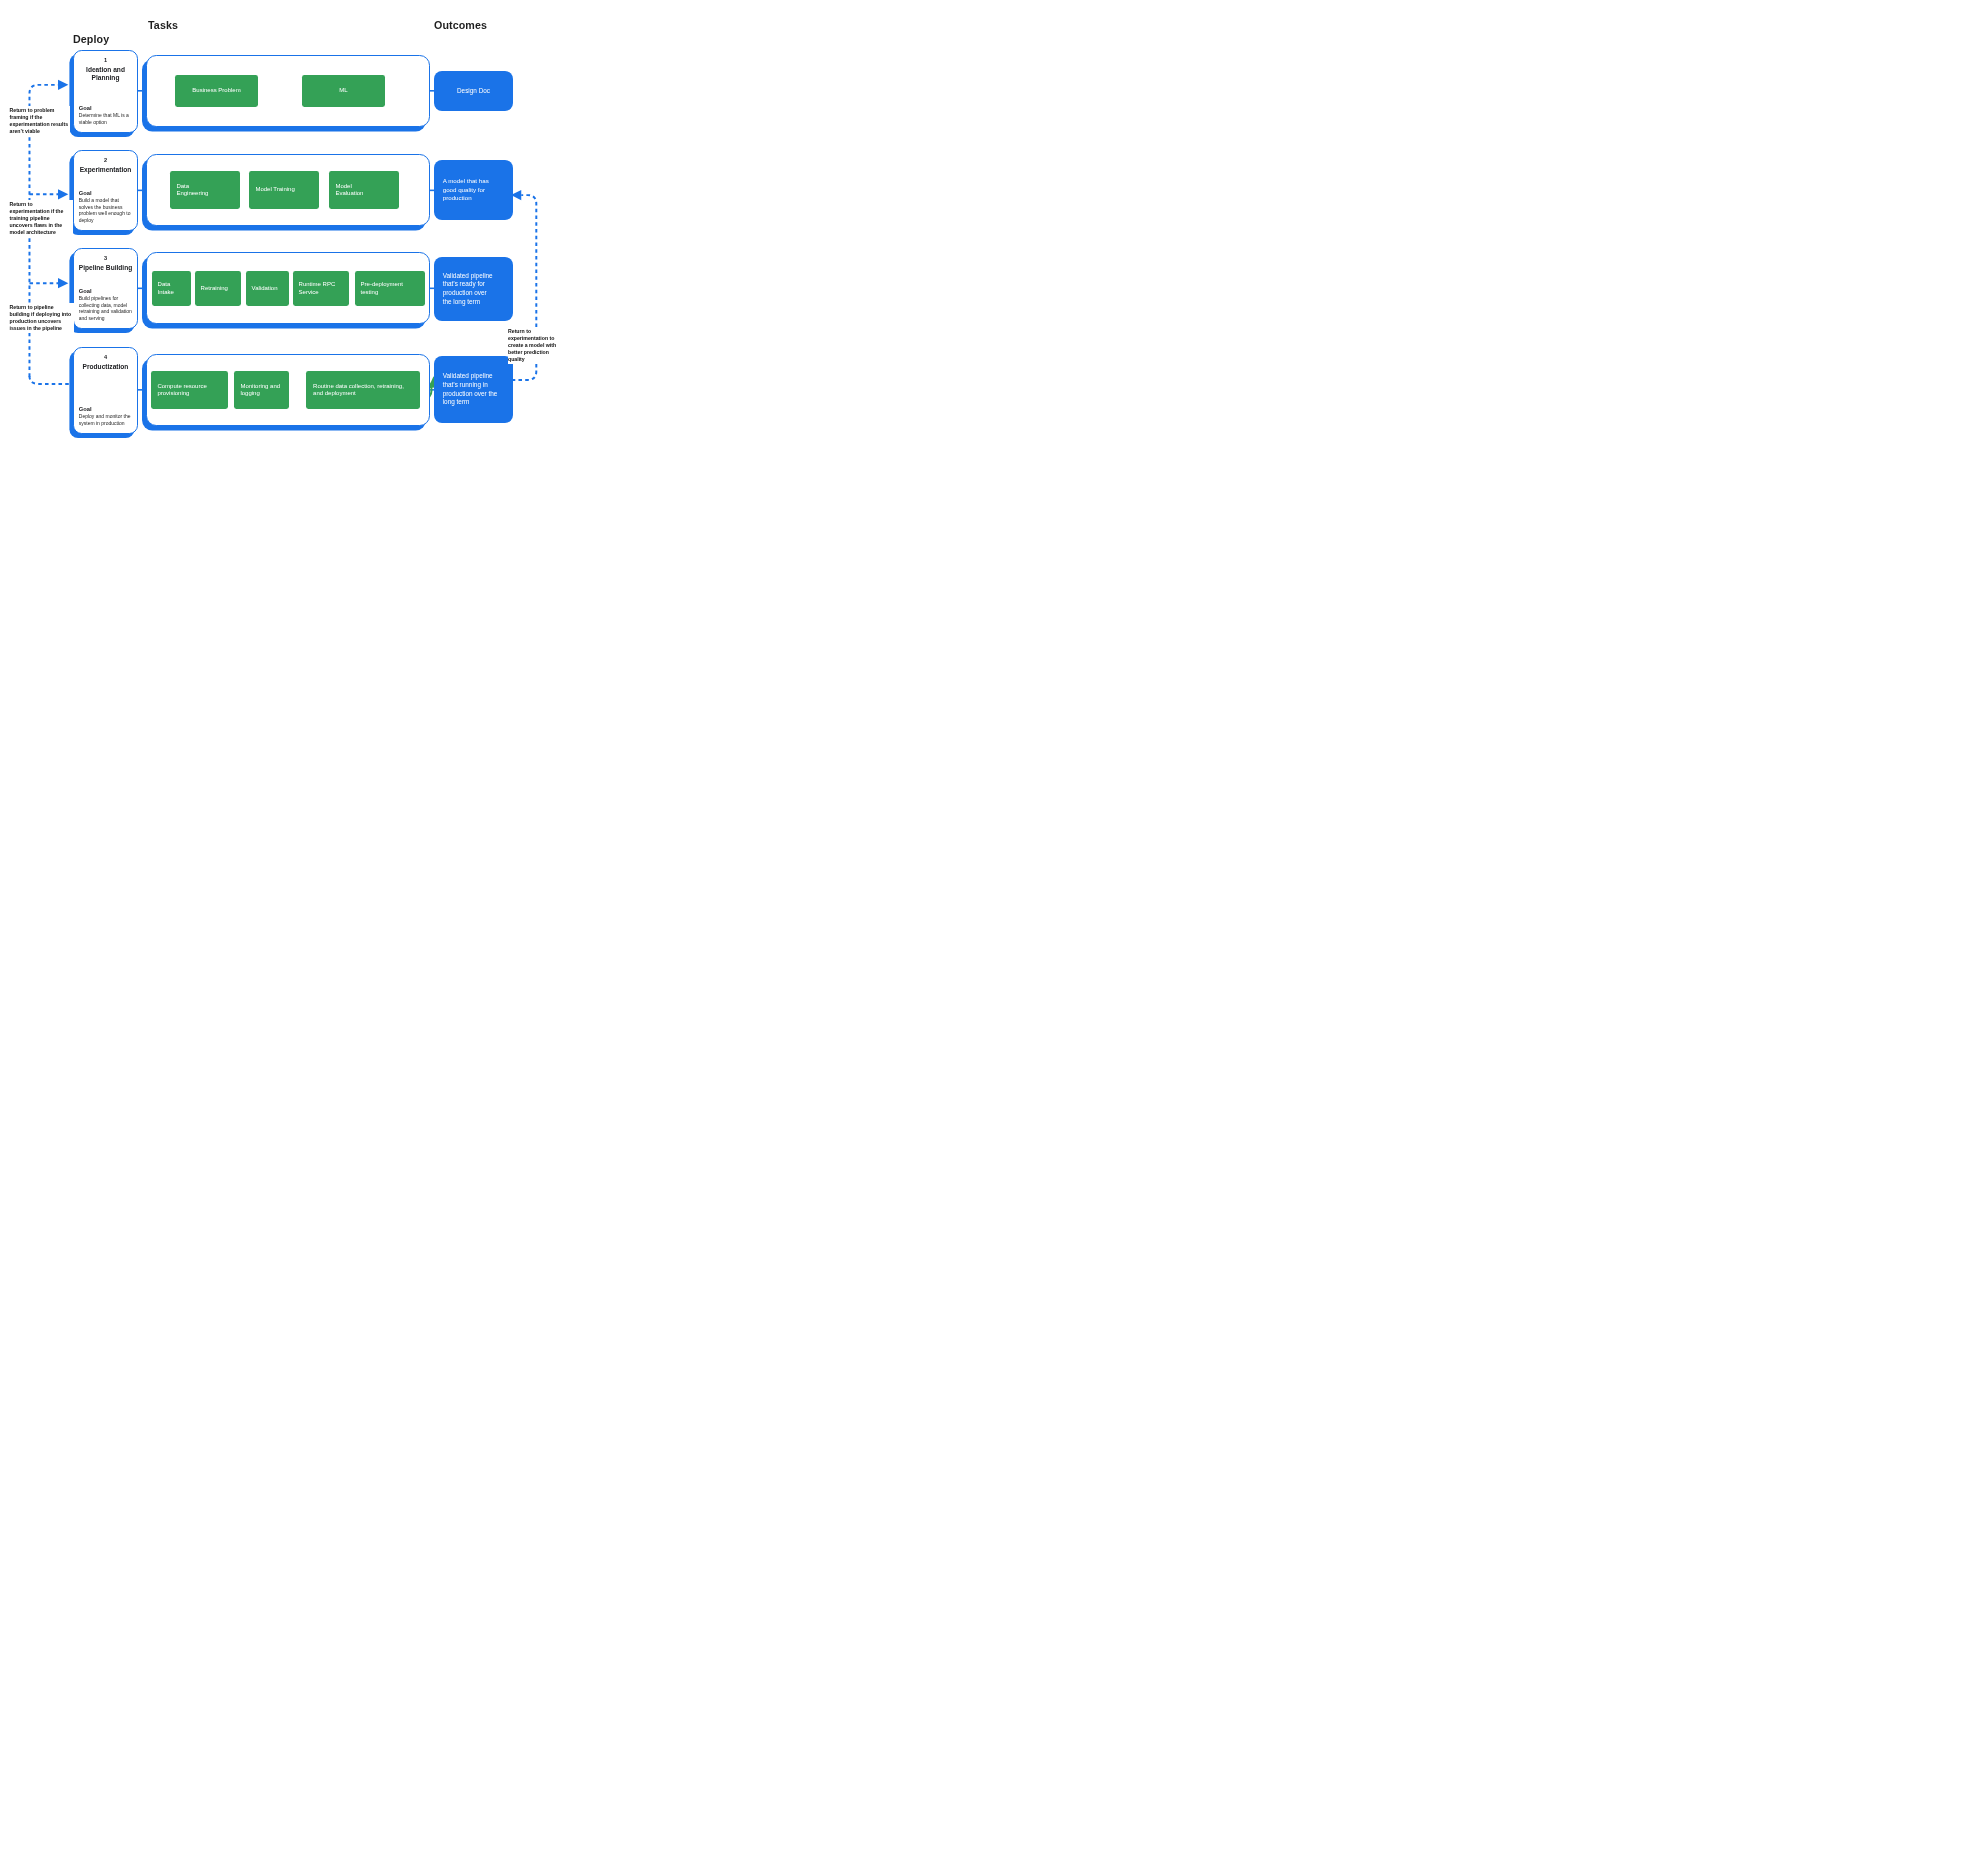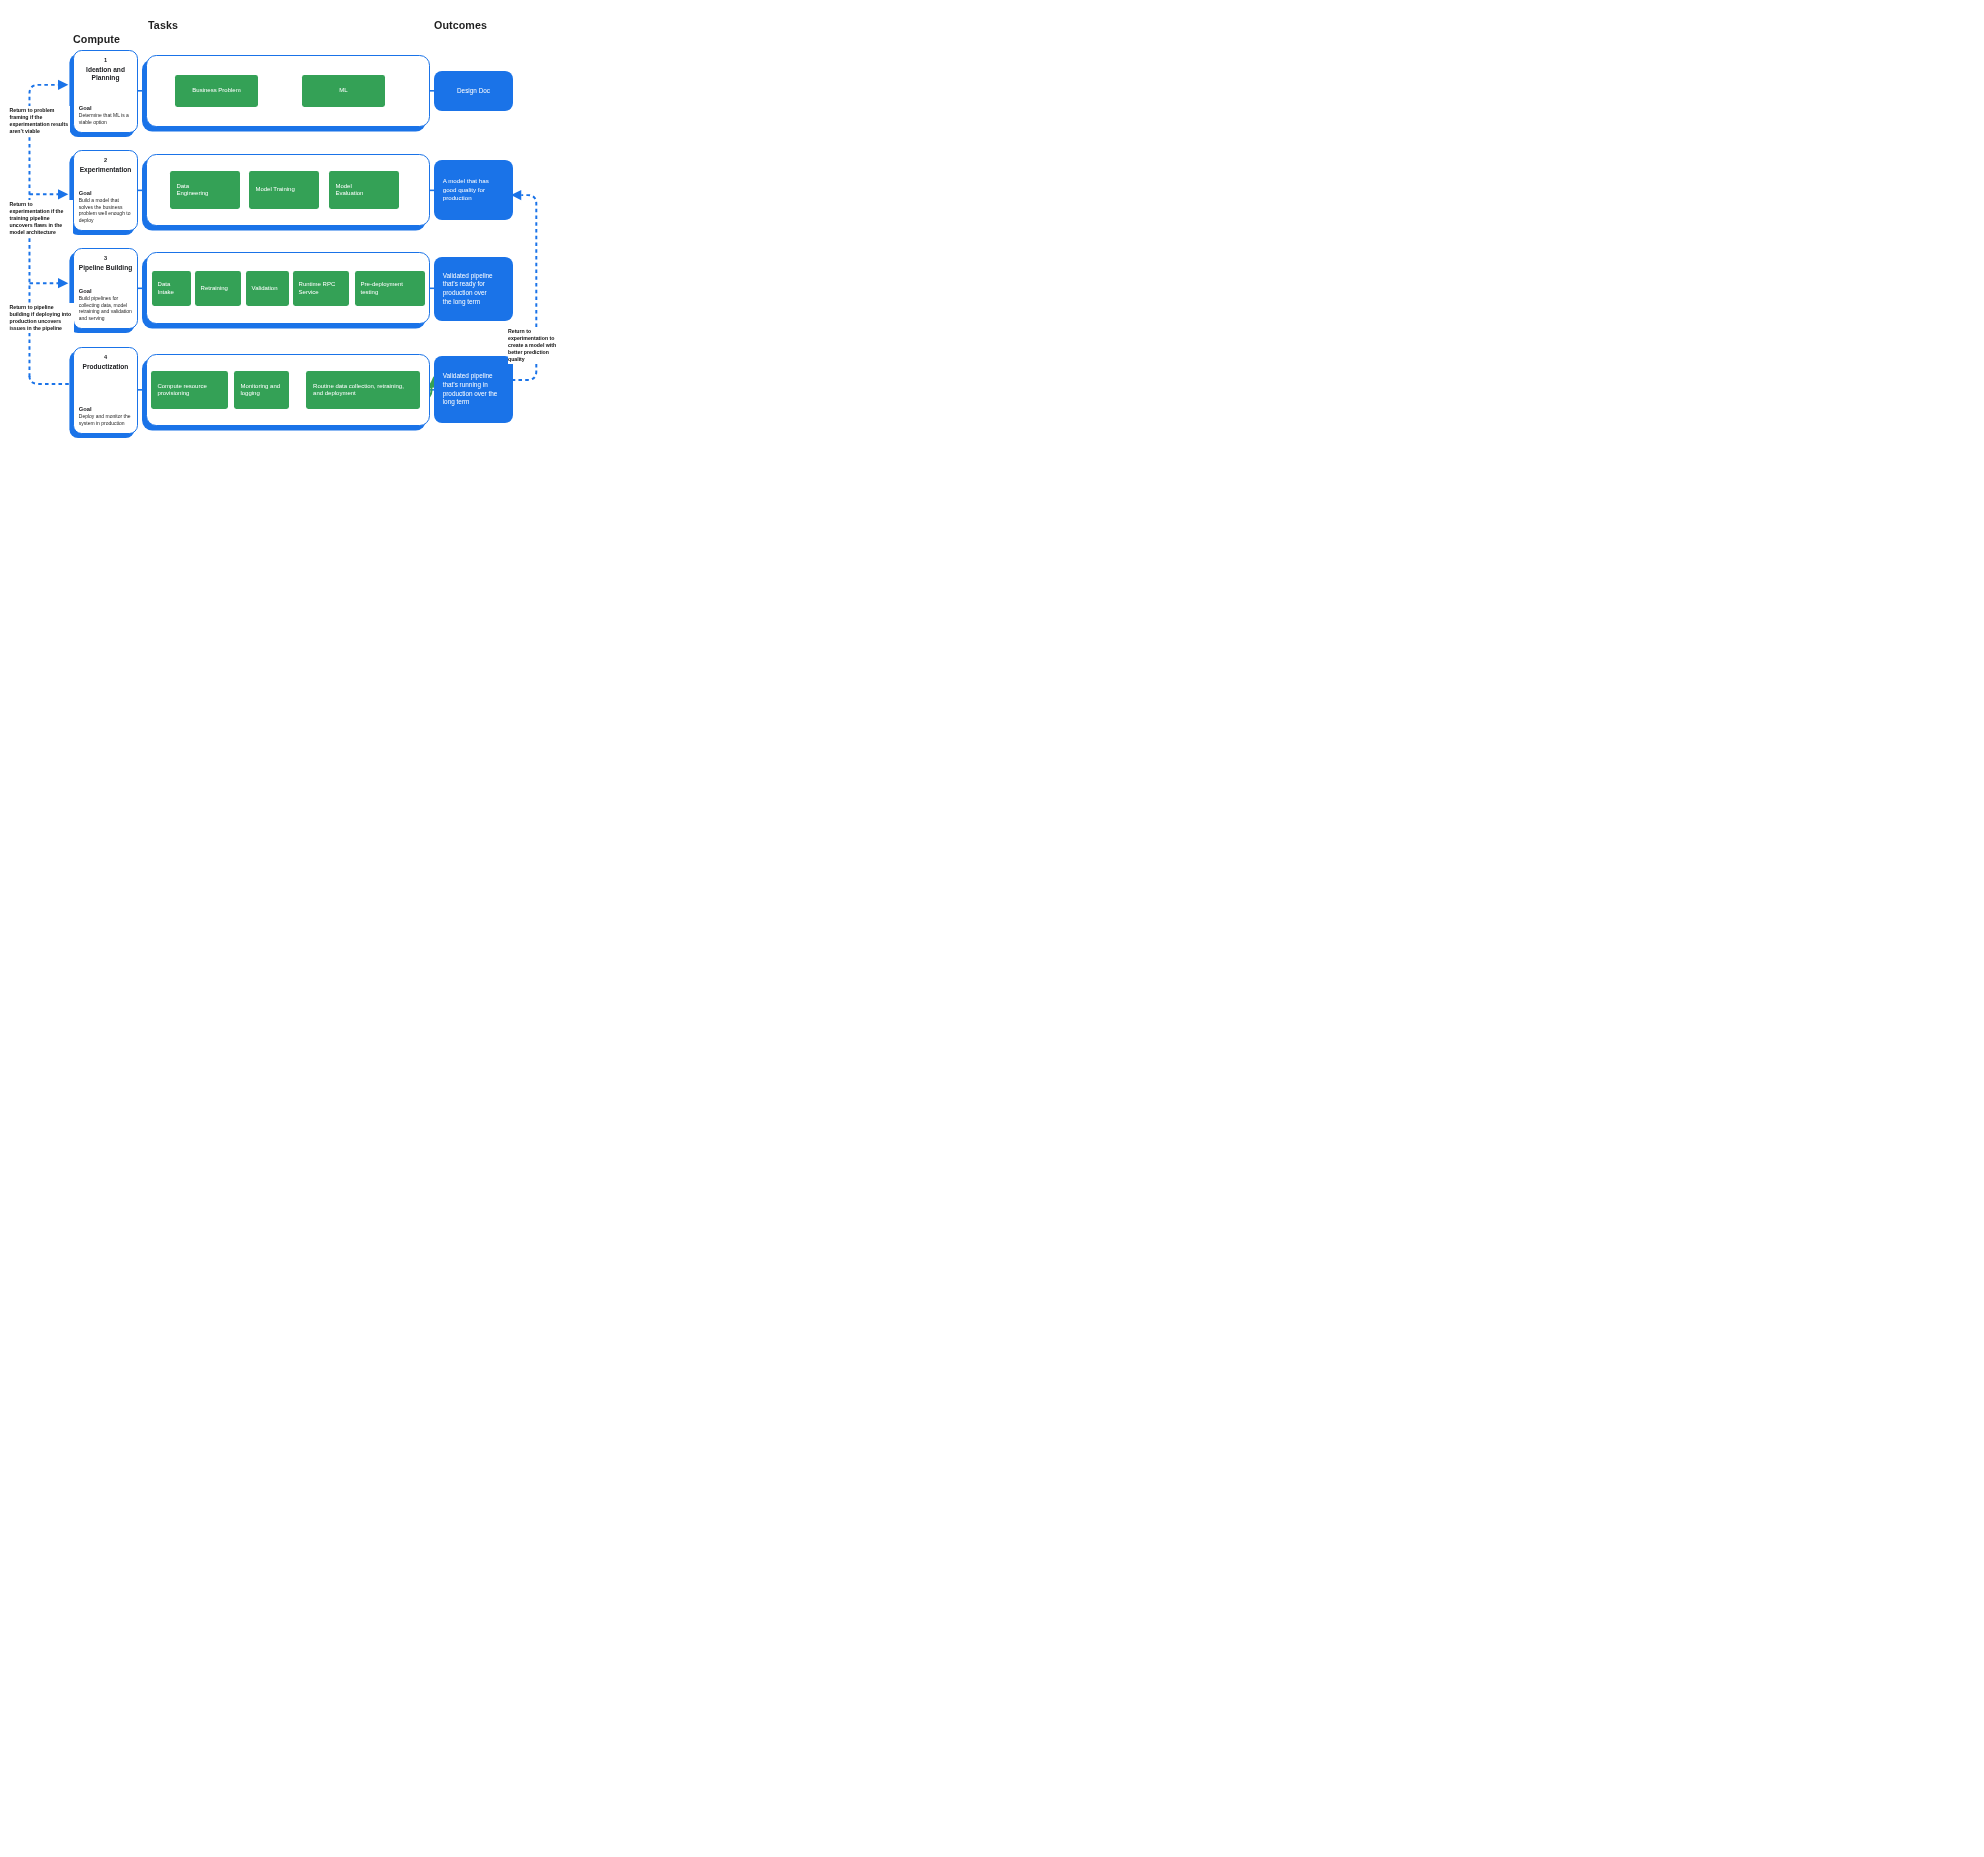--- a/index.html
+++ b/index.html
@@ -68,21 +68,21 @@
     <polygon points="390,516 379,488 407,491" fill="#34A156"></polygon>
     <path d="M1004 456 L1016 456 C1044 456, 1044 504, 1016 504 L1004 504" fill="none" stroke="#34A156" stroke-width="5"></path>
     <polygon points="1042,446 1028,476 1056,473" fill="#34A156"></polygon>
 
     <path d="M773 959 L761 959 C733 959, 733 1007, 761 1007 L773 1007" fill="none" stroke="#34A156" stroke-width="5"></path>
     <polygon points="734,1019 723,991 751,994" fill="#34A156"></polygon>
     <path d="M1055 959 L1067 959 C1095 959, 1095 1007, 1067 1007 L1055 1007" fill="none" stroke="#34A156" stroke-width="5"></path>
     <polygon points="1093,949 1079,979 1107,976" fill="#34A156"></polygon>
   </svg>
 
-  <div class="hdr" style="left:73px;top:33px;">Compute</div>
+  <div class="hdr" style="left:73px;top:33px;">Deploy</div>
   <div class="hdr" style="left:148px;top:19px;">Tasks</div>
   <div class="hdr" style="left:434px;top:19px;">Outcomes</div>
 
   <div class="phase-card" style="top:50px;height:83px;">
     <div class="phase-num">1</div>
     <div class="phase-title">Ideation and Planning</div>
     <div class="goal-block">
       <div class="goal-label">Goal</div>
       <div class="goal-text">Determine that ML is a viable option</div>
     </div>

